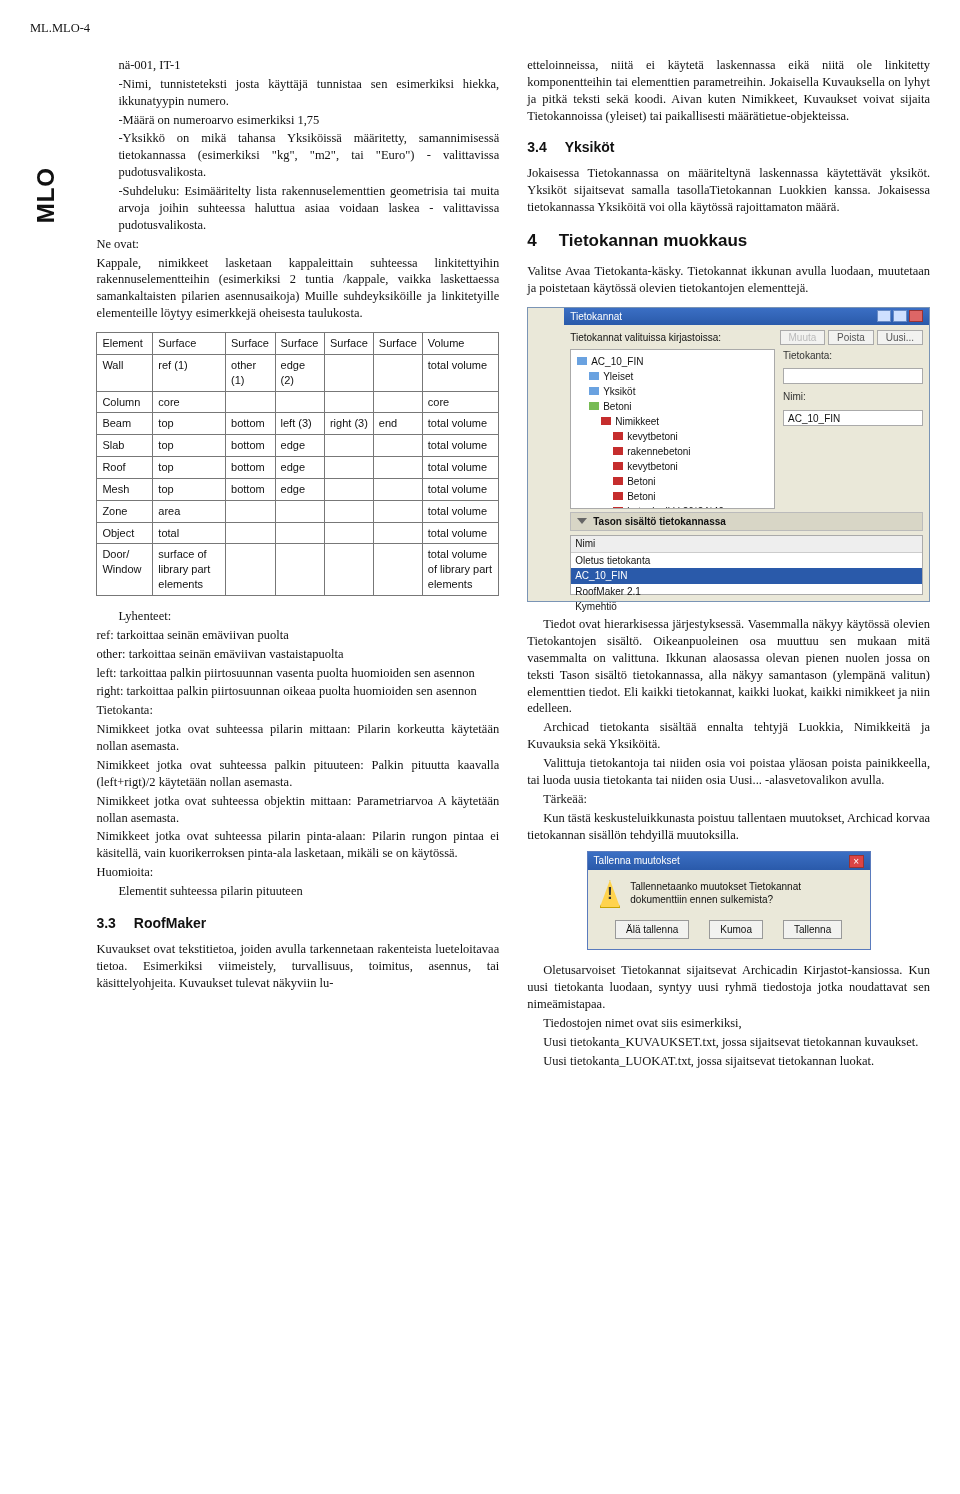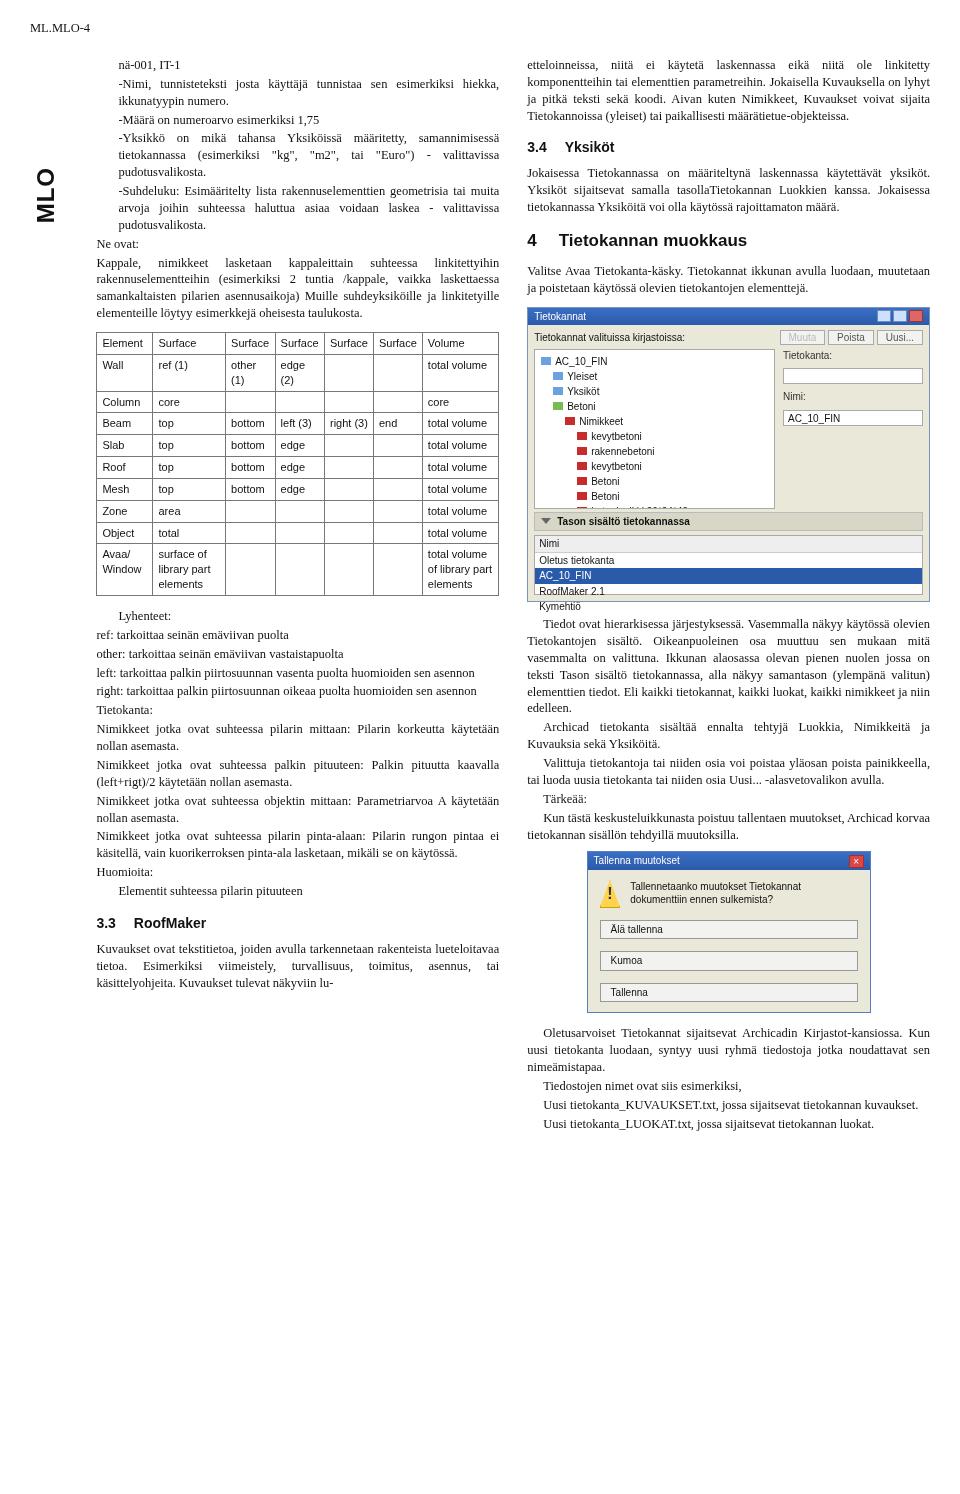--- a/index.html
+++ b/index.html
@@ -79,20 +79,21 @@
   }
 
   
   .win {
     border: 1px solid #7a94b5;
     background: #eae8d9;
     font-family: Tahoma, Arial, sans-serif;
     font-size: 10px;
     margin: 10px 0 14px 0;
     width: 100%;
+    padding-left: 36px;
   }
   .titlebar {
     background: linear-gradient(#3b6fc4, #2a5aaa);
     color: #fff;
     padding: 2px 6px;
     display: flex;
     justify-content: space-between;
     align-items: center;
     font-size: 10px;
   }
@@ -153,21 +154,21 @@
   }
   .modal .mbody {
     display:flex; gap:10px; padding:10px 12px 6px 12px; align-items:flex-start;
   }
   .modal .warn {
     width:28px;height:28px;background:#ffd34d;border:1px solid #c9a400;
     clip-path: polygon(50% 0, 100% 100%, 0 100%);
     display:flex;align-items:center;justify-content:center;font-weight:bold;font-size:16px;color:#333;
   }
   .modal .mbtns {
-    display:flex; justify-content:center; gap:12px; padding:6px 12px 10px 12px;flex-direction:column;
+    display:flex; justify-content:center; gap:20px; padding:6px 12px 10px 12px;
   }
   .modal .mbtns .btn {
     background:#f2f2f0; border:1px solid #999; padding:2px 10px; font-size:10px;
   }
 </style>
 </head>
 <body>
 
 <div class="header">ML.MLO-4</div>
 
@@ -265,21 +266,21 @@
           <tr>
             <td>Object</td>
             <td>total</td>
             <td></td>
             <td></td>
             <td></td>
             <td></td>
             <td>total volume</td>
           </tr>
           <tr>
-            <td>Avaa/ Window</td>
+            <td>Door/ Window</td>
             <td>surface of library part elements</td>
             <td></td>
             <td></td>
             <td></td>
             <td></td>
             <td>total volume of library part elements</td>
           </tr>
         </tbody>
     </table>
 

